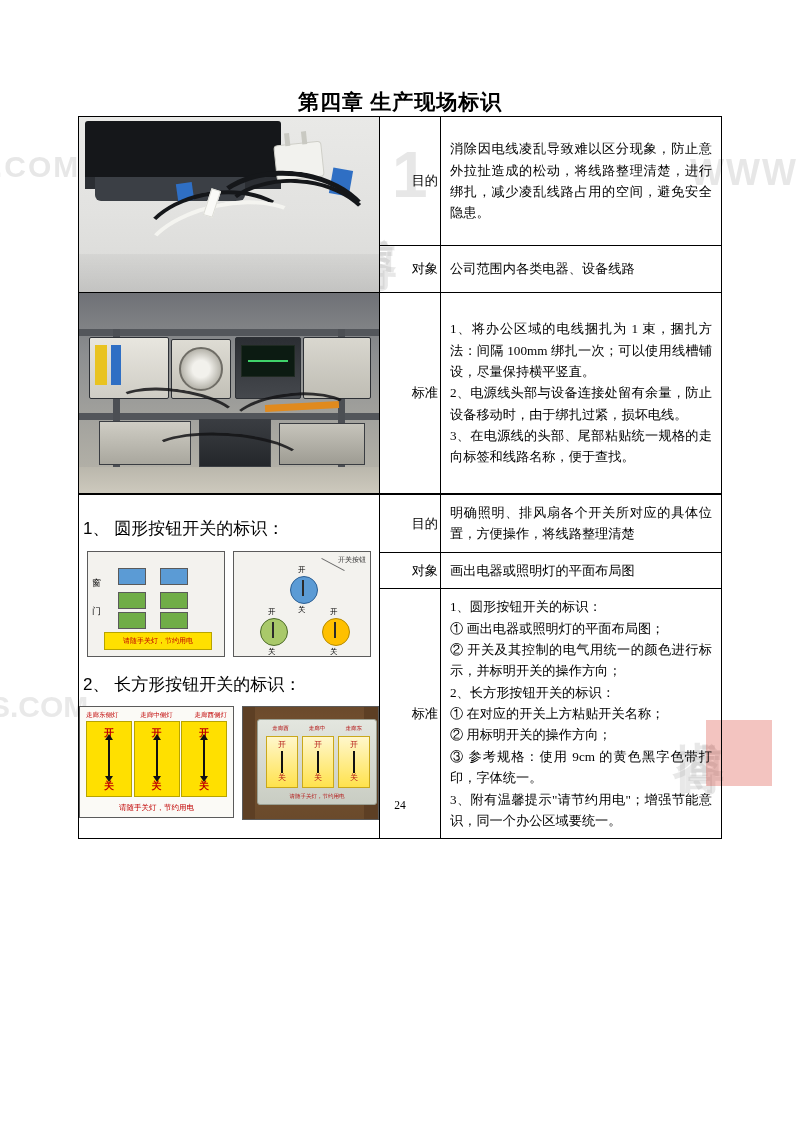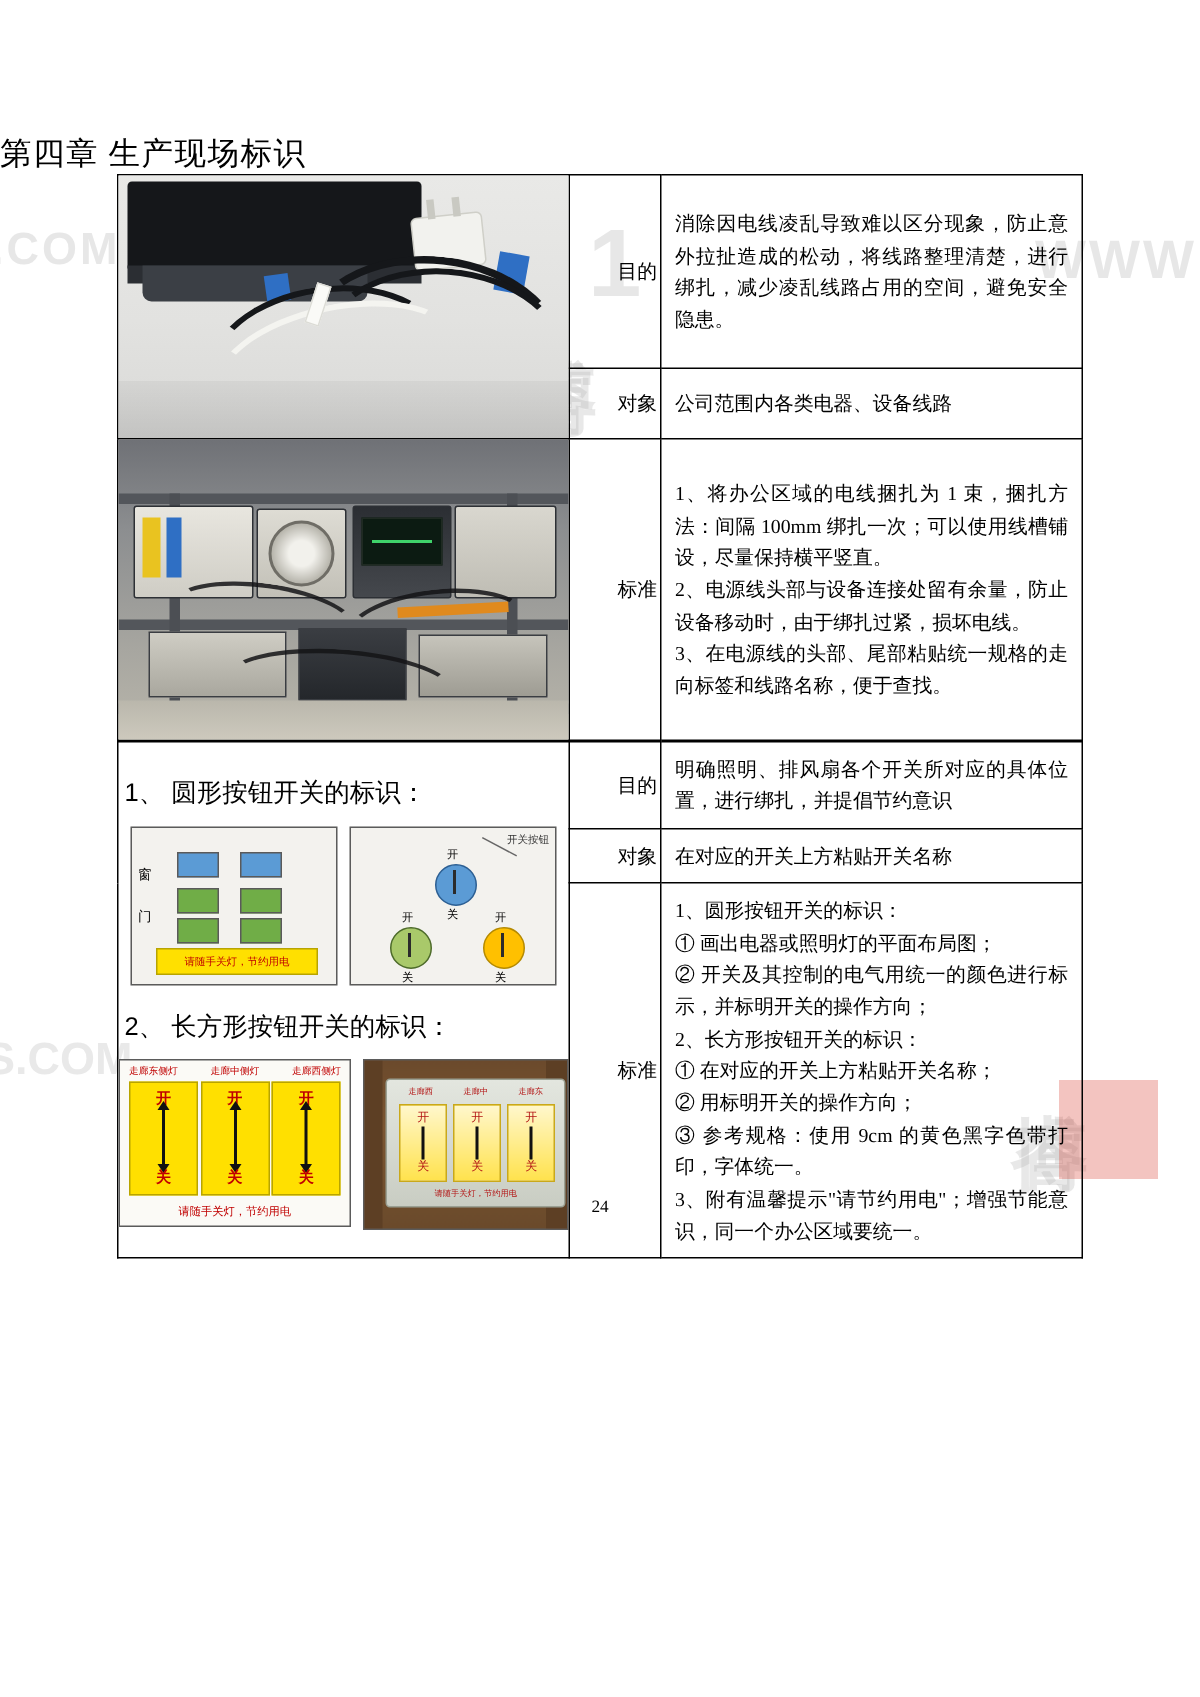--- a/index.html
+++ b/index.html
@@ -65,23 +65,23 @@
     left: -10px; top: 690px;
     font-size: 30px;
     color: rgba(170,170,170,0.26);
   }
 
   .content {
     position: relative;
     z-index: 2;
   }
   h1.doc-title {
-    text-align: left;
+    text-align: center;
     font-size: 21px;
-    font-weight: normal;
+    font-weight: bold;
     margin: 0;
     padding: 88px 0 0 0;
     letter-spacing: 1px;
     font-family: "Liberation Serif", "DejaVu Serif", serif;
   }
   .section-title {
     font-size: 15.5px;
     font-weight: bold;
     margin: 22px 0 6px 78px;
     font-family: "Liberation Serif", "DejaVu Serif", serif;
@@ -515,25 +515,25 @@
                   <div class="a"></div>
                   <div class="b">关</div>
                 </div>
                 <div class="pc-foot">请随手关灯，节约用电</div>
               </div>
             </div>
           </div>
 
         </td>
         <td class="lbl">目的</td>
-        <td class="txt">明确照明、排风扇各个开关所对应的具体位置，进行绑扎，并提倡节约意识</td>
+        <td class="txt">明确照明、排风扇各个开关所对应的具体位置，方便操作，将线路整理清楚</td>
       </tr>
       <tr>
         <td class="lbl">对象</td>
-        <td class="txt">在对应的开关上方粘贴开关名称</td>
+        <td class="txt">画出电器或照明灯的平面布局图</td>
       </tr>
       <tr>
         <td class="lbl">标准</td>
         <td class="txt" style="white-space:pre-line">1、圆形按钮开关的标识：
 ① 画出电器或照明灯的平面布局图；
 ② 开关及其控制的电气用统一的颜色进行标示，并标明开关的操作方向；
 2、长方形按钮开关的标识：
 ① 在对应的开关上方粘贴开关名称；
 ② 用标明开关的操作方向；
 ③ 参考规格：使用 9cm 的黄色黑字色带打印，字体统一。

